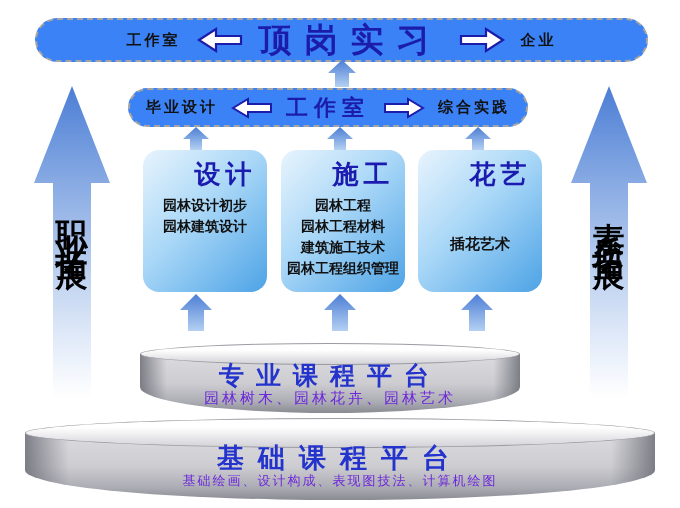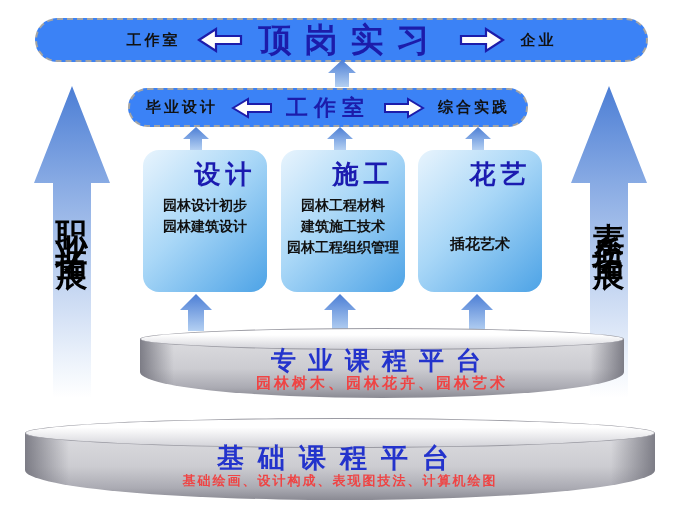--- a/index.html
+++ b/index.html
@@ -47,40 +47,40 @@
     position:absolute; top:196px; width:36px;
     writing-mode:vertical-rl; text-orientation:upright;
     font-size:32px; font-weight:700; color:#000; letter-spacing:13px;
     text-align:left; line-height:36px;
   }
   .v-label-left  { left:54px; }
   .v-label-right { left:591px; }
 
   
   .platform { position:absolute; }
-  .platform-pro  { left:140px; top:328px; width:484px; height:70px; }
+  .platform-pro  { left:140px; top:343px; width:380px; height:70px; }
   .platform-base { left:25px;  top:418px; width:630px; height:82px; }
   .cyl-body {
     position:absolute; left:0; right:0; bottom:0;
     background:
       linear-gradient(to right, rgba(110,110,120,.85) 0%, rgba(200,200,206,0) 7%, rgba(235,235,238,0) 50%, rgba(200,200,206,0) 93%, rgba(110,110,120,.85) 100%),
       linear-gradient(to bottom, #dcdce0 0%, #ccccd1 50%, #ababb3 82%, #8a8a93 100%);
   }
   .platform-pro  .cyl-body { top:11px; border-radius:0 0 50% 50% / 0 0 26px 26px; }
   .platform-base .cyl-body { top:15px; border-radius:0 0 50% 50% / 0 0 30px 30px; }
   .cyl-top {
     position:absolute; left:0; right:0; top:0; border-radius:50%;
     background:linear-gradient(to bottom,#ffffff 30%,#d2d2d8 100%);
     border:1px solid #9b9ba3;
   }
   .platform-pro  .cyl-top { height:22px; }
   .platform-base .cyl-top { height:30px; }
   .p-title, .p-subtitle { position:absolute; left:0; right:0; text-align:center; white-space:nowrap; }
   .p-title { font-weight:700; color:#2333cc; }
-  .p-subtitle { font-weight:700; color:#ef4444; }
+  .p-subtitle { font-weight:400; color:#6d28d9; }
   .platform-pro  .p-title    { top:16px; font-size:25px; letter-spacing:12px; }
   .platform-pro  .p-subtitle { top:46px; font-size:15px; letter-spacing:3px; }
   .platform-base .p-title    { top:22px; font-size:27px; letter-spacing:14px; }
   .platform-base .p-subtitle { top:54px; font-size:13px; letter-spacing:2px; }
 
   .defs-svg { position:absolute; width:0; height:0; }
 </style>
 </head>
 <body>
 
@@ -143,20 +143,21 @@
   <div class="module module-1">
     <div class="m-title">设计</div>
     <div class="m-courses">
       <div class="course">园林设计初步</div>
       <div class="course">园林建筑设计</div>
     </div>
   </div>
   <div class="module module-2">
     <div class="m-title">施工</div>
     <div class="m-courses">
+      <div class="course">园林工程</div>
       <div class="course">园林工程材料</div>
       <div class="course">建筑施工技术</div>
       <div class="course">园林工程组织管理</div>
     </div>
   </div>
   <div class="module module-3">
     <div class="m-title">花艺</div>
     <div class="m-courses">
       <div class="course">插花艺术</div>
     </div>

